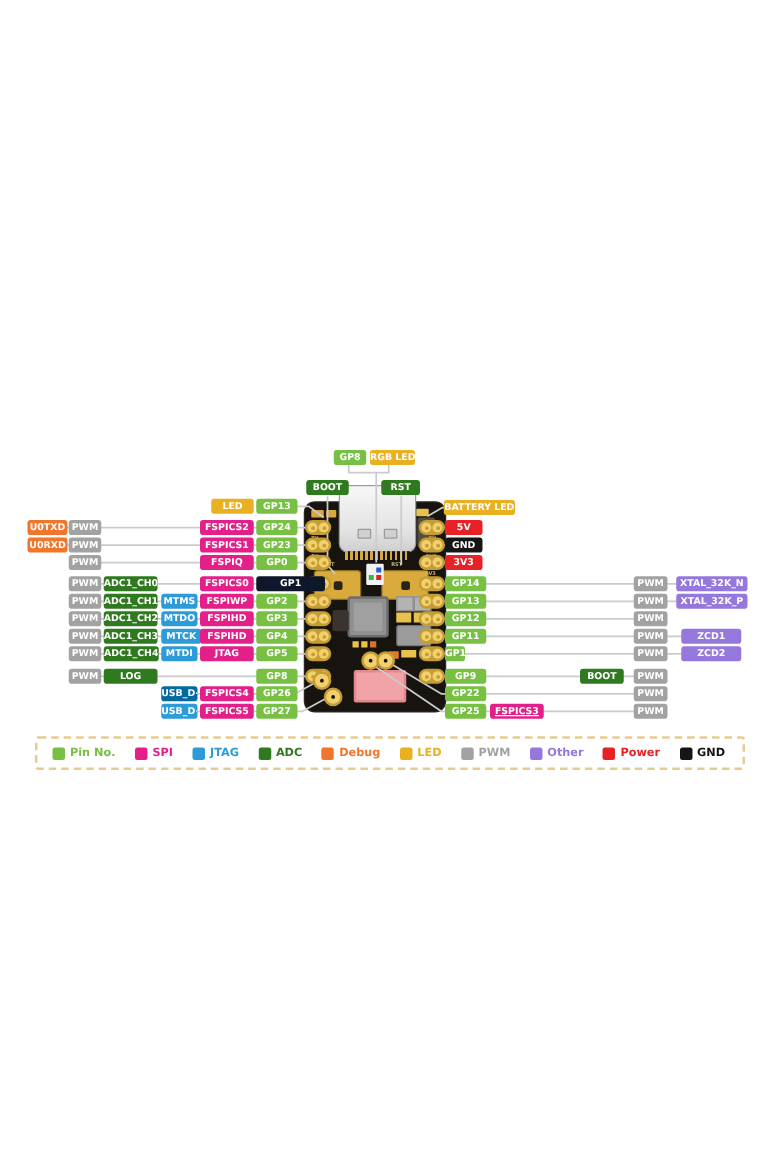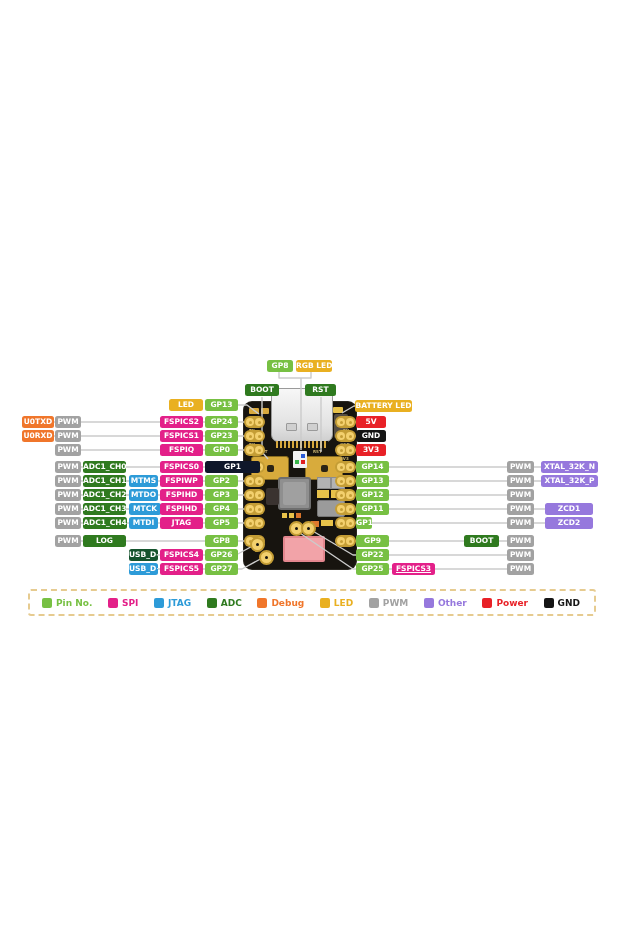--- a/index.html
+++ b/index.html
@@ -228,21 +228,21 @@
       <div class="pill" style="left: 160px; top: 503px; width: 43px; background: rgb(227, 32, 137);">FSPIHD</div>
       <div class="pill" style="left: 205px; top: 503px; width: 33px; background: rgb(119, 192, 67);">GP4</div>
       <div class="pill" style="left: 55px; top: 517px; width: 26px; background: rgb(162, 162, 162);">PWM</div>
       <div class="pill" style="left: 83px; top: 517px; width: 44px; background: rgb(47, 122, 31);">ADC1_CH4</div>
       <div class="pill" style="left: 129px; top: 517px; width: 29px; background: rgb(45, 155, 216);">MTDI</div>
       <div class="pill" style="left: 160px; top: 517px; width: 43px; background: rgb(227, 32, 137);">JTAG</div>
       <div class="pill" style="left: 205px; top: 517px; width: 33px; background: rgb(119, 192, 67);">GP5</div>
       <div class="pill" style="left: 55px; top: 535px; width: 26px; background: rgb(162, 162, 162);">PWM</div>
       <div class="pill" style="left: 83px; top: 535px; width: 43px; background: rgb(47, 122, 31);">LOG</div>
       <div class="pill" style="left: 205px; top: 535px; width: 33px; background: rgb(119, 192, 67);">GP8</div>
-      <div class="pill" style="left: 129px; top: 549px; width: 29px; background: #14532d;">USB_D-</div>
+      <div class="pill" style="left: 129px; top: 549px; width: 29px; background: #0369a1;">USB_D-</div>
       <div class="pill" style="left: 160px; top: 549px; width: 43px; background: rgb(227, 32, 137);">FSPICS4</div>
       <div class="pill" style="left: 205px; top: 549px; width: 33px; background: rgb(119, 192, 67);">GP26</div>
       <div class="pill" style="left: 129px; top: 563px; width: 29px; background: rgb(45, 155, 216);">USB_D+</div>
       <div class="pill" style="left: 160px; top: 563px; width: 43px; background: rgb(227, 32, 137);">FSPICS5</div>
       <div class="pill" style="left: 205px; top: 563px; width: 33px; background: rgb(119, 192, 67);">GP27</div>
       <div class="pill" style="left: 355px; top: 400px; width: 57px; background: rgb(233, 176, 33);">BATTERY LED</div>
       <div class="pill" style="left: 356px; top: 416px; width: 30px; background: rgb(232, 33, 39);">5V</div>
       <div class="pill" style="left: 356px; top: 430px; width: 30px; background: rgb(21, 21, 21);">GND</div>
       <div class="pill" style="left: 356px; top: 444px; width: 30px; background: rgb(232, 33, 39);">3V3</div>
       <div class="pill" style="left: 356px; top: 461px; width: 33px; background: rgb(119, 192, 67);">GP14</div>

